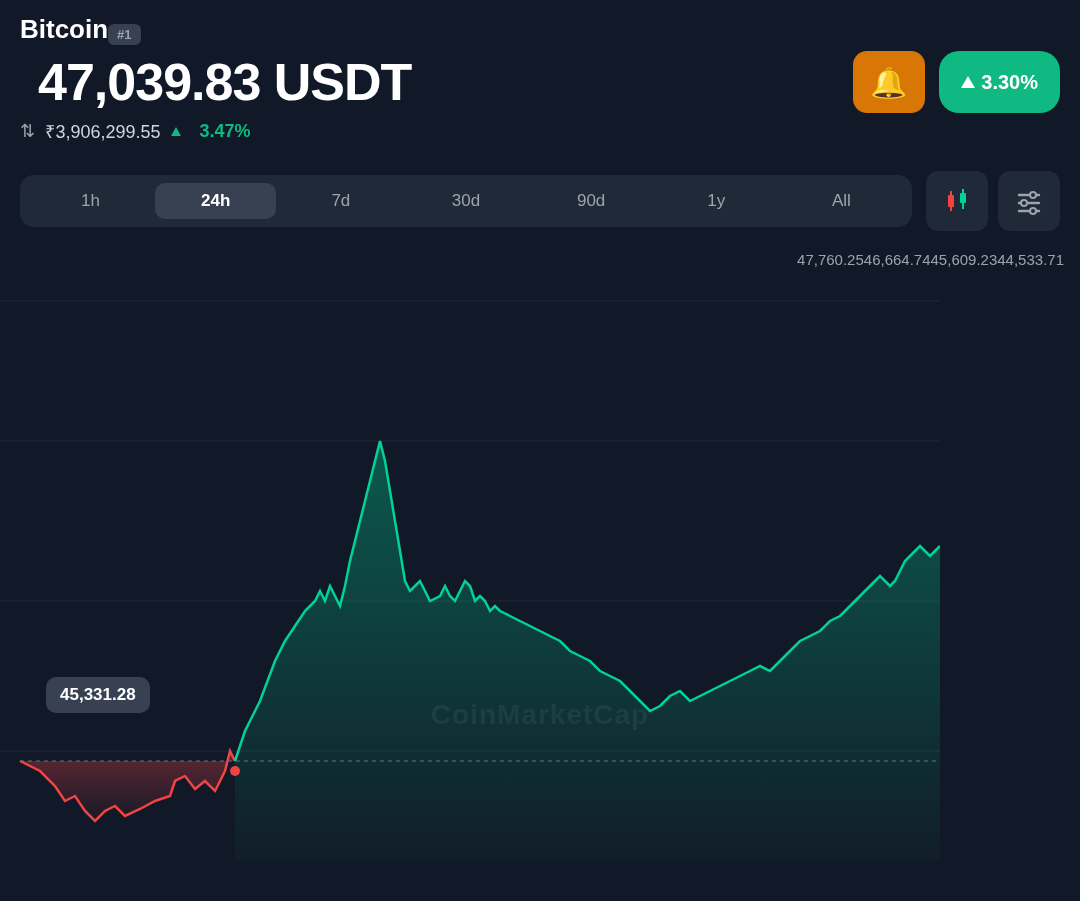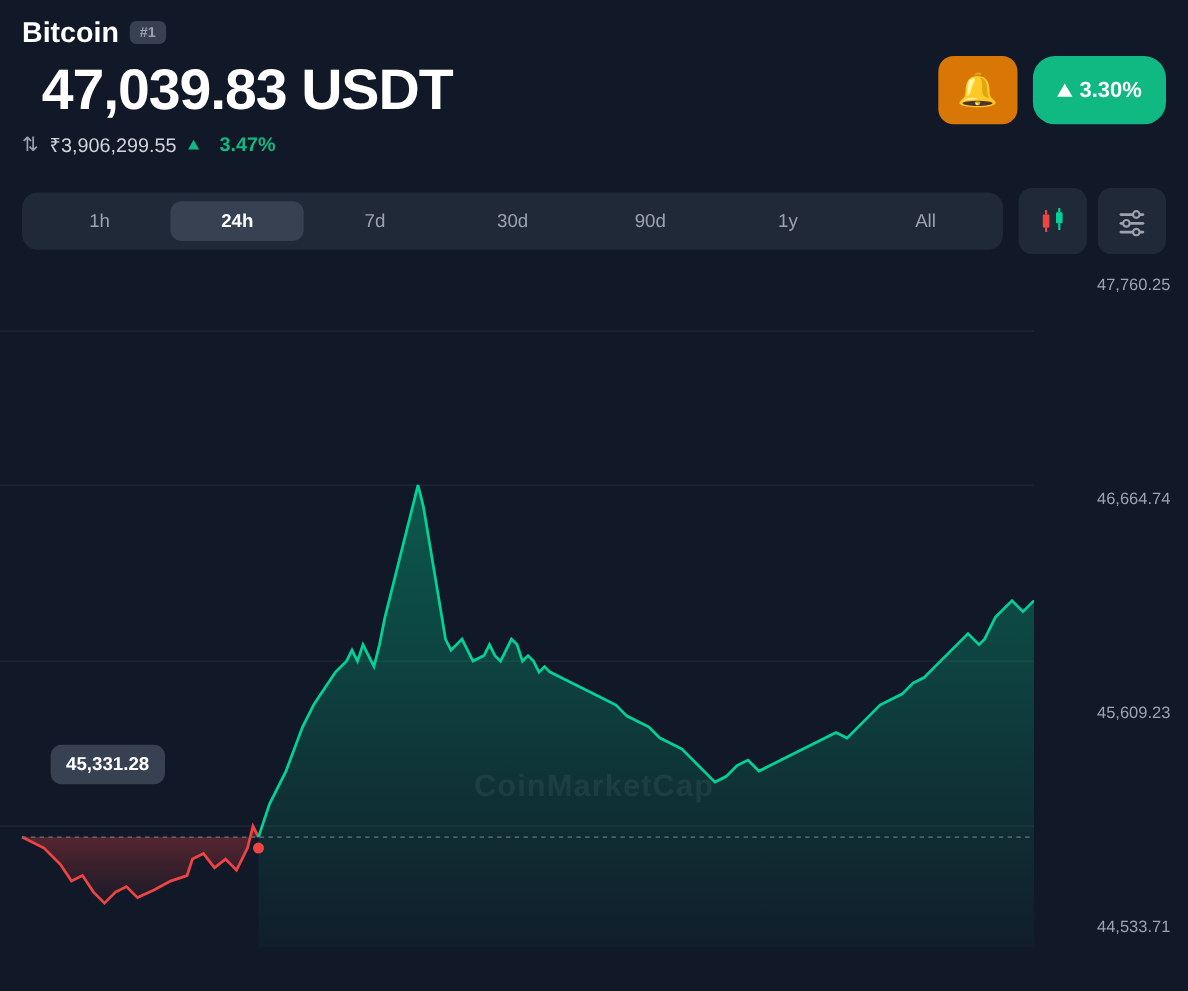--- a/index.html
+++ b/index.html
@@ -10,22 +10,21 @@
       width: 1080px;
       height: 901px;
       overflow: hidden;
       position: relative;
     }
     .header {
       padding: 14px 20px 8px 20px;
     }
     .title-row {
       display: flex;
-      align-items: center;
-      gap: 10px;
+      align-items: flex-end;
       margin-bottom: 6px;
     }
     .coin-name {
       font-size: 26px;
       font-weight: 700;
       color: #fff;
     }
     .rank-badge {
       background: #374151;
       color: #9ca3af;
@@ -181,21 +180,21 @@
       width: 100%;
       height: 620px;
       margin-top: 4px;
     }
     .chart-labels {
       position: absolute;
       right: 16px;
       top: 0;
       bottom: 0;
       display: flex;
-      flex-direction: column;
+      flex-direction: row;
       justify-content: space-between;
       padding: 10px 0;
       pointer-events: none;
     }
     .chart-label {
       color: #9ca3af;
       font-size: 15px;
       text-align: right;
     }
     .price-tooltip {

